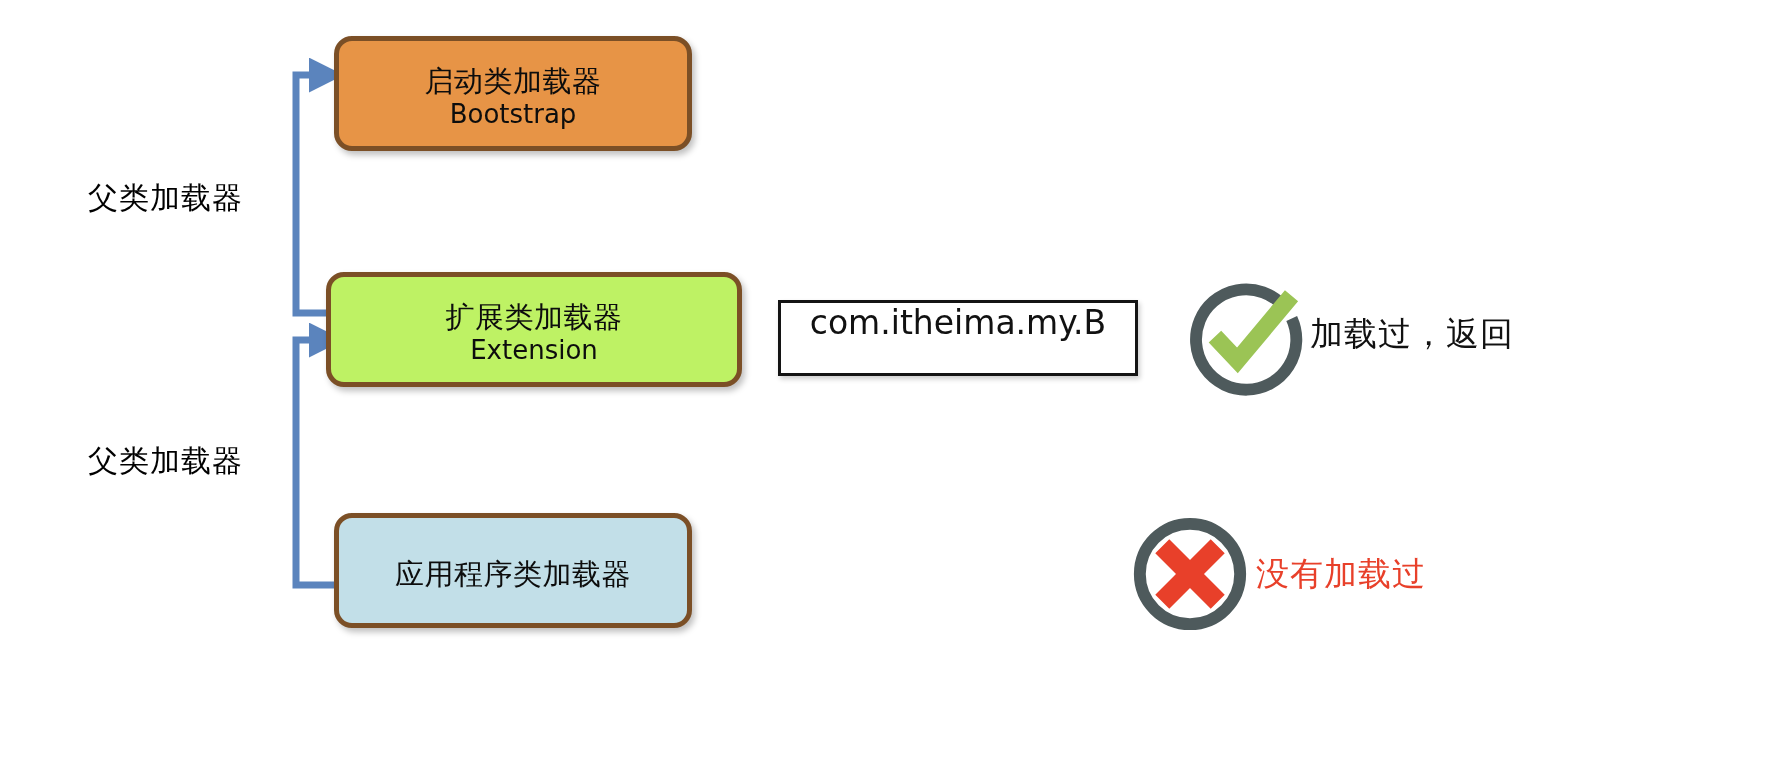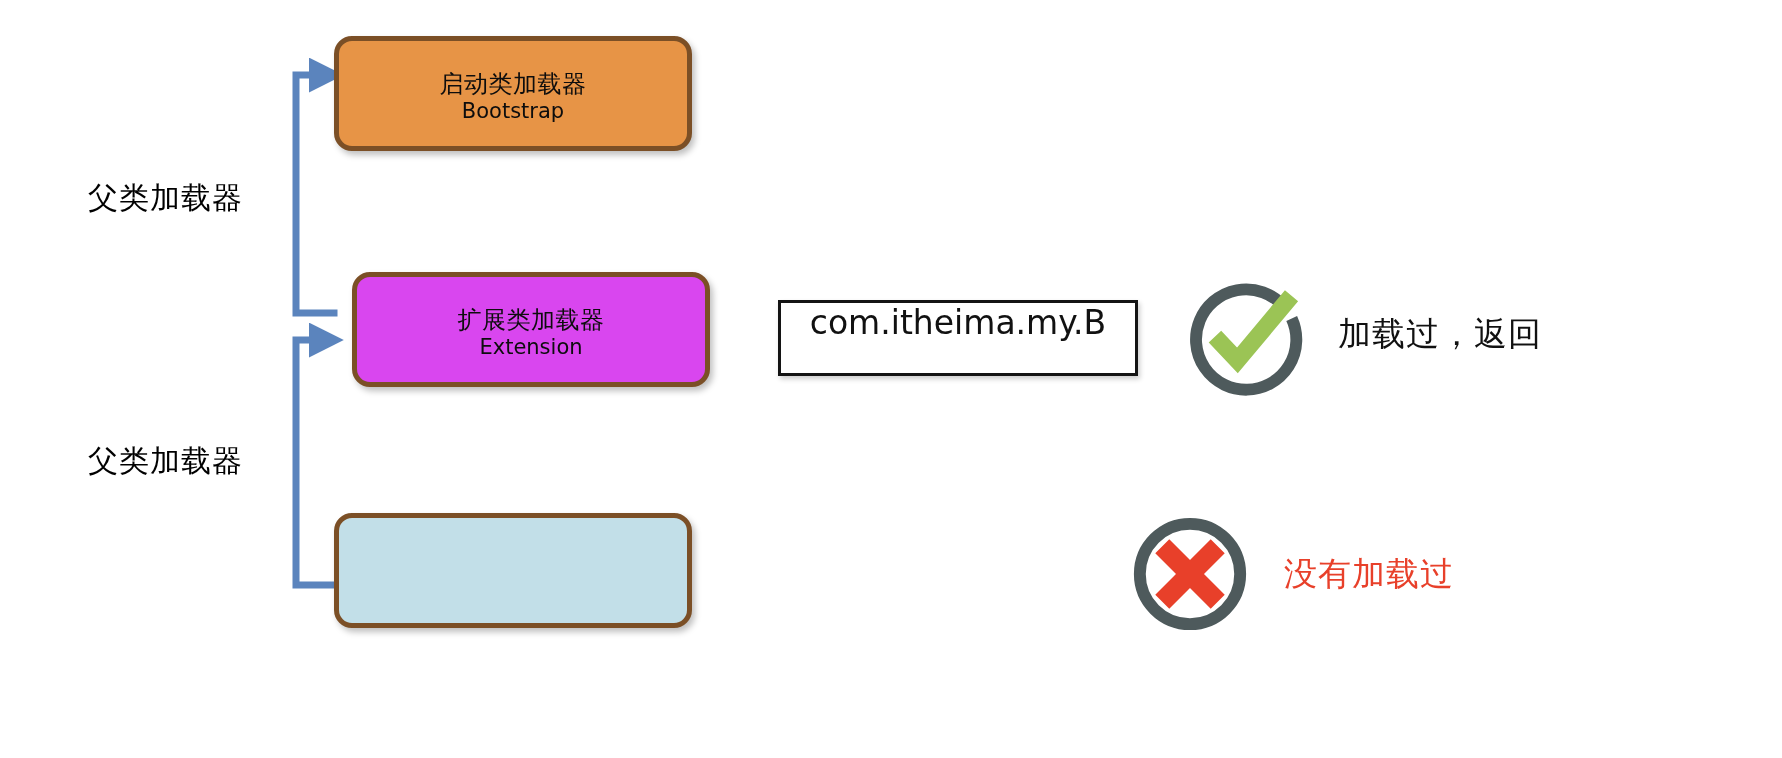--- a/index.html
+++ b/index.html
@@ -35,43 +35,43 @@
     border-radius: 18px;
     display: flex;
     flex-direction: column;
     align-items: center;
     justify-content: center;
     text-align: center;
     color: #0d0d0d;
     box-shadow: 3px 4px 6px rgba(0,0,0,0.25);
   }
   .loader-box .cn {
-    font-size: 24px;
+    font-size: 29px;
     line-height: 1.22;
     letter-spacing: 0.5px;
     margin-top: 8px;
   }
   .loader-box .en {
-    font-size: 21px;
+    font-size: 26px;
     line-height: 1.22;
   }
 
   #box-bootstrap {
     left: 334px;
     top: 36px;
     width: 358px;
     height: 115px;
     background: #e79446;
   }
   #box-extension {
-    left: 352px;
+    left: 326px;
     top: 272px;
-    width: 358px;
+    width: 416px;
     height: 115px;
-    background: #d946ef;
+    background: #bef264;
   }
   #box-application {
     left: 334px;
     top: 513px;
     width: 358px;
     height: 115px;
     background: #c2dfe8;
   }
 
   
@@ -114,21 +114,20 @@
   #result-notloaded{ left: 1124px; top: 508px; }
 
   .result-icon {
     width: 132px;
     height: 132px;
     flex: 0 0 132px;
   }
   .result-text {
     font-size: 33px;
     white-space: nowrap;
-    margin-left: 28px;
     letter-spacing: 1px;
   }
   #result-loaded .result-text { color: #111111; }
   #result-notloaded .result-text { color: #e8402a; }
 </style>
 </head>
 <body>
 
 <div id="canvas">
 
@@ -148,20 +147,21 @@
     <div class="cn">启动类加载器</div>
     <div class="en">Bootstrap</div>
   </div>
 
   <div id="box-extension" class="loader-box">
     <div class="cn">扩展类加载器</div>
     <div class="en">Extension</div>
   </div>
 
   <div id="box-application" class="loader-box">
+    <div class="cn">应用程序类加载器</div>
   </div>
 
   <div id="parent-label-1" class="parent-label">父类加载器</div>
   <div id="parent-label-2" class="parent-label">父类加载器</div>
 
   <div id="class-name-box">
     <span>com.itheima.my.B</span>
   </div>
 
   <div id="result-loaded" class="result-row">

